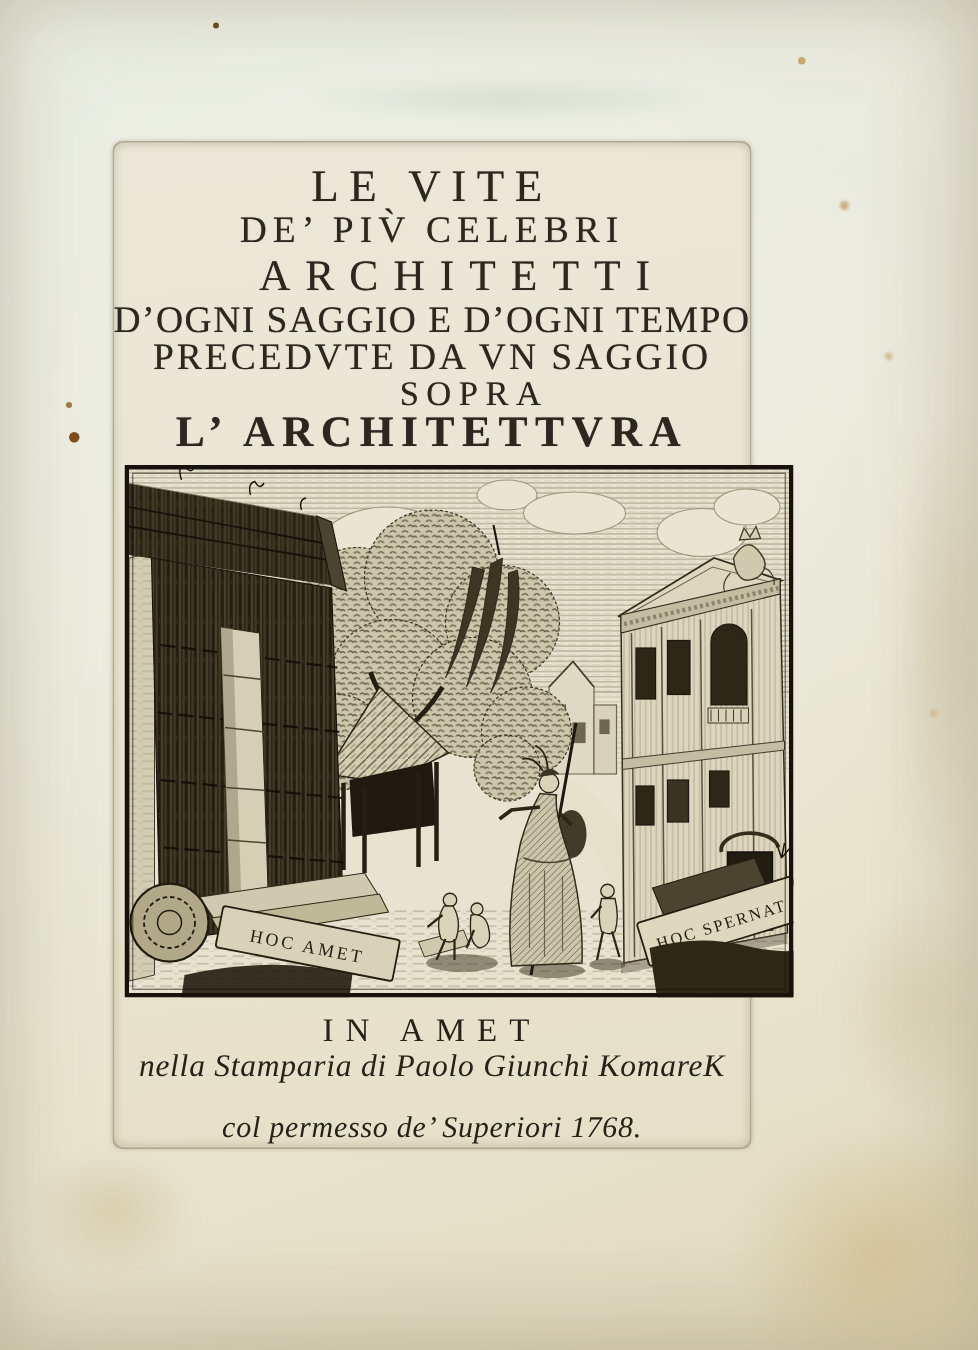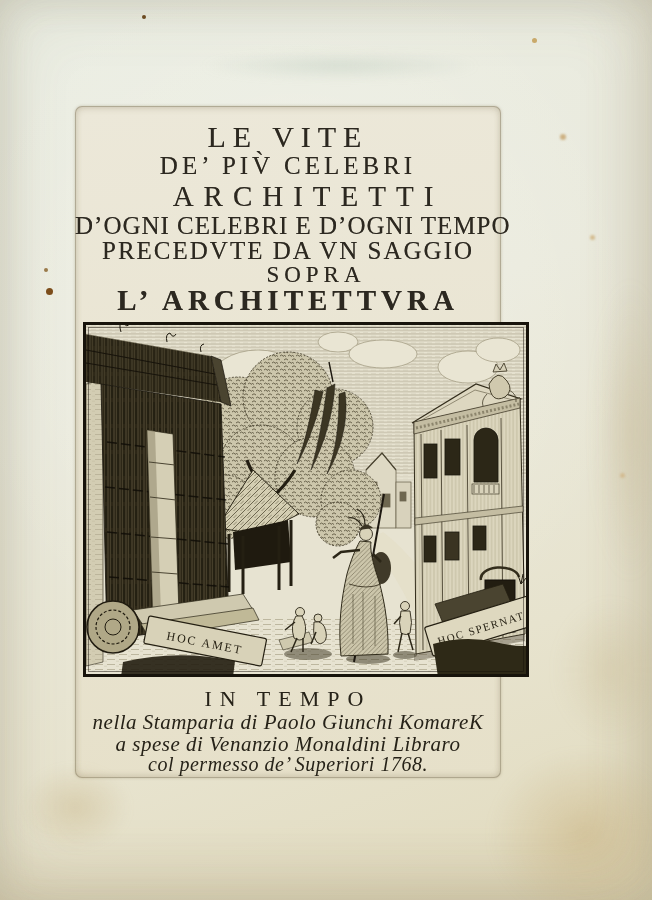--- a/index.html
+++ b/index.html
@@ -6,21 +6,21 @@
   .page{
     position:relative;width:652px;height:900px;overflow:hidden;
     font-family:"Liberation Serif",serif;
     background:
       radial-gradient(90% 70% at 45% 35%, rgba(255,255,250,0.30), rgba(0,0,0,0) 60%),
       linear-gradient(160deg,#ebeee4 0%,#eaeadd 40%,#e7e3ce 72%,#e1dabd 100%);
     box-shadow:inset 0 0 70px rgba(120,105,70,.16), inset -16px -24px 60px rgba(140,120,75,.16), inset 6px 6px 30px rgba(150,150,130,.12);
   }
   
   .plate{
-    position:absolute;left:75px;top:106px;width:426px;height:672px;border-radius:7px;
+    position:absolute;left:75px;top:94px;width:426px;height:672px;border-radius:7px;
     background:linear-gradient(175deg,#ece8d9 0%,#e9e4d1 55%,#e6e0c9 100%);
     box-shadow:inset 0 0 0 1px rgba(95,85,60,.30), inset 0 2px 7px rgba(110,95,60,.22),
                inset 0 -2px 7px rgba(110,95,60,.18), 0 0 3px rgba(130,115,80,.35);
   }
   .t-line{position:absolute;left:0;width:100%;text-align:center;color:#2c2820;white-space:nowrap;
           text-shadow:0 0 .5px rgba(44,40,32,.55);}
   .t1{top:14px;font-size:30px;letter-spacing:7px;}
   .t2{top:46px;font-size:25px;letter-spacing:4px;}
   .t3{top:74px;font-size:29px;letter-spacing:10px;padding-left:20px;}
   .t4{top:106px;font-size:25px;letter-spacing:1px;}
@@ -56,21 +56,21 @@
 
 <div class="page">
 
   <div class="stain ghost"></div>
 
   <div class="plate">
 
     <div class="t-line t1">LE VITE</div>
     <div class="t-line t2">DE’ PIV̀ CELEBRI</div>
     <div class="t-line t3">ARCHITETTI</div>
-    <div class="t-line t4">D’OGNI CELEBRI E D’OGNI TEMPO</div>
+    <div class="t-line t4">D’OGNI SAGGIO E D’OGNI TEMPO</div>
     <div class="t-line t5">PRECEDVTE DA VN SAGGIO</div>
     <div class="t-line t6">SOPRA</div>
     <div class="t-line t7">L’ ARCHITETTVRA</div>
 
     <svg class="engraving" viewBox="0 0 446 355">
       <defs>
         <pattern id="skyH" width="8" height="3.4" patternUnits="userSpaceOnUse">
           <path d="M0,1.7 H8" stroke="#a29b81" stroke-width="0.65"></path>
           <path d="M0,0.4 H5" stroke="#a29b81" stroke-width="0.4" opacity="0.45"></path>
         </pattern>
@@ -256,23 +256,22 @@
           <rect x="-54" y="-17" width="108" height="30" rx="2" fill="#ded8bf" stroke="#241f12" stroke-width="1.2"></rect>
           <text x="0" y="4" text-anchor="middle" font-size="11" letter-spacing="1.5" fill="#241f12">HOC SPERNAT</text>
         </g>
         <path d="M350,322 q32,-9 62,-2 q28,7 44,2 L446,355 L355,355 Z" fill="#2e2917"></path>
       </g>
 
       <rect x="5.5" y="5.5" width="435" height="344" fill="none" stroke="#17130b" stroke-width="0.8" opacity="0.6"></rect>
       <rect x="1.5" y="1.5" width="443" height="352" fill="none" stroke="#17130b" stroke-width="3"></rect>
     </svg>
 
-    <div class="i-line i1">IN TEMPO</div>
+    <div class="i-line i1">IN AMET</div>
     <div class="i-line i2">nella Stamparia di Paolo Giunchi KomareK</div>
-    <div class="i-line i3">a spese di Venanzio Monaldini Libraro</div>
     <div class="i-line i4">col permesso de’ Superiori 1768.</div>
   </div>
 
   <div class="spot s1"></div>
   <div class="spot s2"></div>
   <div class="spot s3"></div>
   <div class="spot s4"></div>
   <div class="spot s5"></div>
   <div class="spot s6"></div>
   <div class="spot s7"></div>

